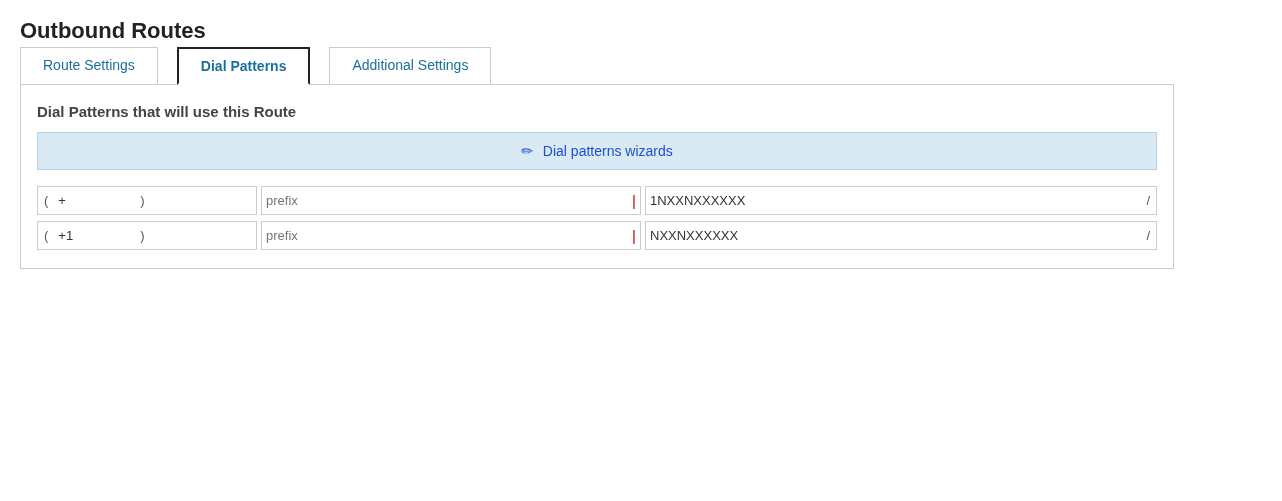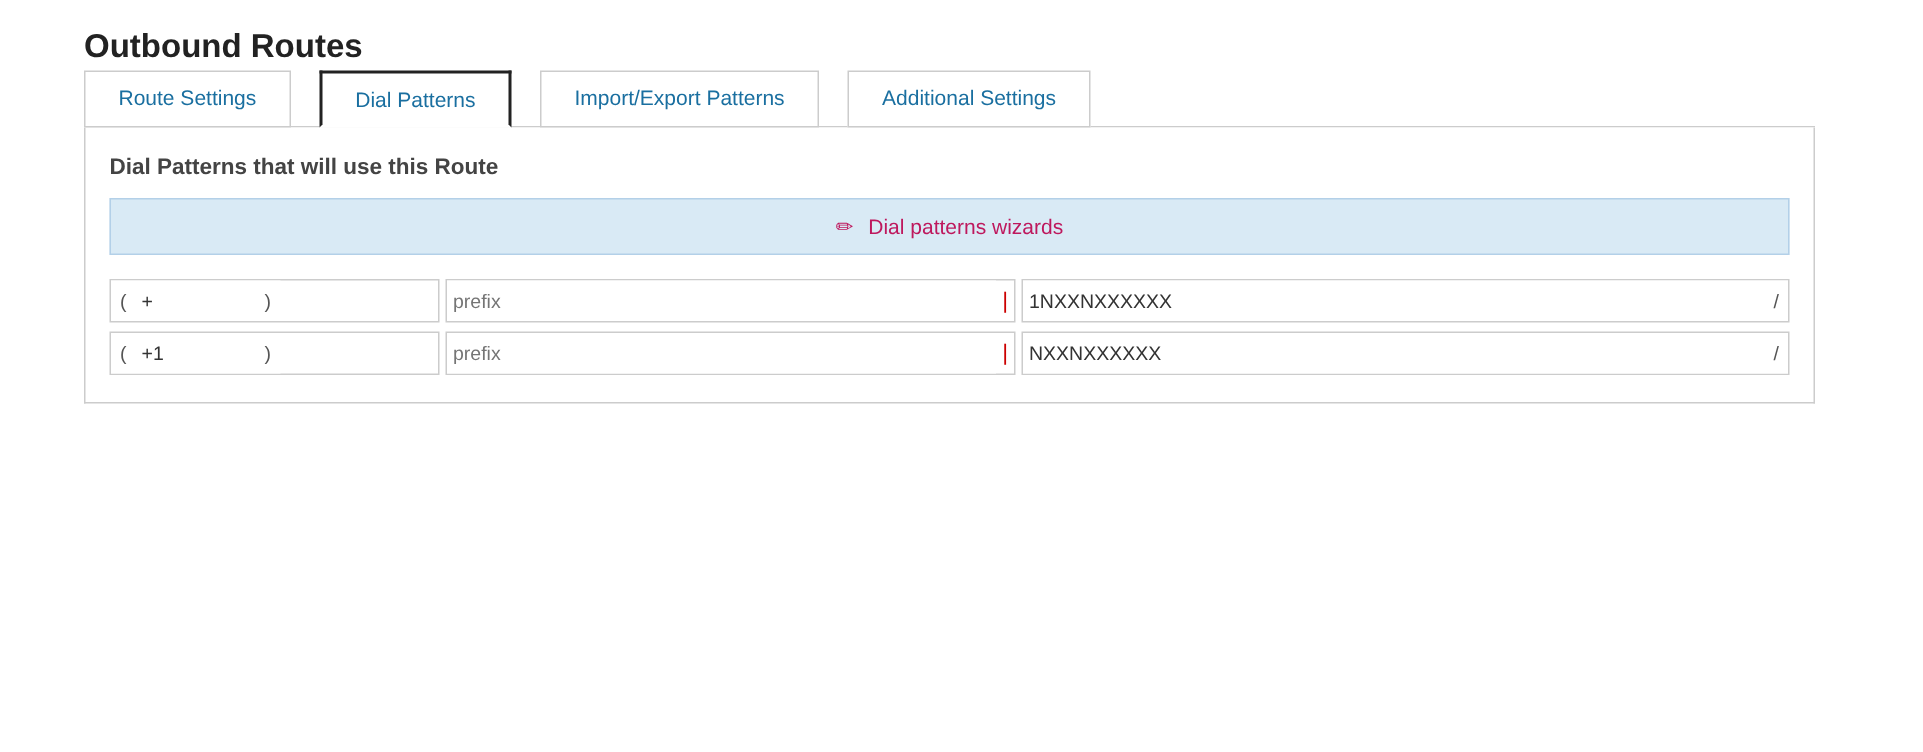--- a/index.html
+++ b/index.html
@@ -6,21 +6,20 @@
     body {
       font-family: Arial, sans-serif;
       background: #fff;
       color: #333;
       font-size: 14px;
     }
     .page-wrapper {
       padding: 18px 20px;
       width: 1194px;
       min-height: 501px;
-      margin-left: 36px;
     }
     .page-title {
       font-size: 22px;
       font-weight: bold;
       color: #222;
       margin-bottom: 2px;
     }
     .page-subtitle {
       font-size: 14px;
       color: #555;
@@ -41,21 +40,21 @@
       border-bottom: none;
       background: #fff;
       margin-right: 2px;
       position: relative;
       top: 1px;
       font-weight: normal;
     }
     .tab.active {
       border: 2px solid #222;
       border-bottom: 2px solid #fff;
-      font-weight: normal;
+      font-weight: bold;
       color: #1a6fa0;
       background: #fff;
       z-index: 1;
     }
     .tab:not(.active) {
       border: 1px solid #ccc;
       background: #fff;
     }
     .tab-content {
       border: 1px solid #ccc;
@@ -79,21 +78,21 @@
     }
     .pattern-help-bar a {
       color: #1a6fa0;
       text-decoration: none;
     }
     .dial-patterns-wizard-btn {
       display: block;
       width: 100%;
       background: #d9eaf5;
       border: 1px solid #b3d0e8;
-      color: #be185d;
+      color: #1d4ed8;
       text-align: center;
       padding: 10px;
       font-size: 14px;
       cursor: pointer;
       margin-bottom: 16px;
     }
     .wizard-icon {
       margin-right: 6px;
       font-style: normal;
     }
@@ -158,21 +157,20 @@
   </style>
 </head>
 <body>
 
 <div class="page-wrapper">
   <div class="page-title">Outbound Routes</div>
 
   <div class="tabs-bar">
     <div class="tab">Route Settings</div>
     <div class="tab active">Dial Patterns</div>
-    <div class="tab">Import/Export Patterns</div>
     <div class="tab">Additional Settings</div>
   </div>
 
   <div class="tab-content">
     <div class="section-title">Dial Patterns that will use this Route</div>
 
 
     <button class="dial-patterns-wizard-btn">
       <span class="wizard-icon">✏</span>
       <span>Dial patterns wizards</span>

